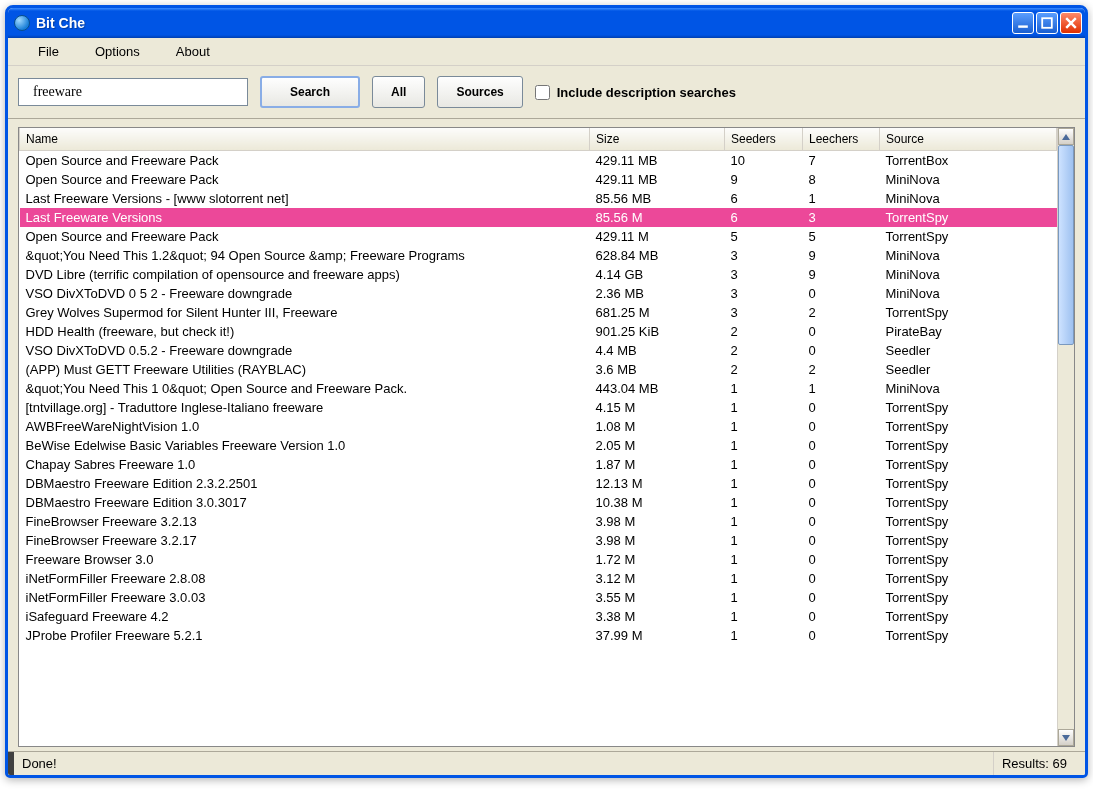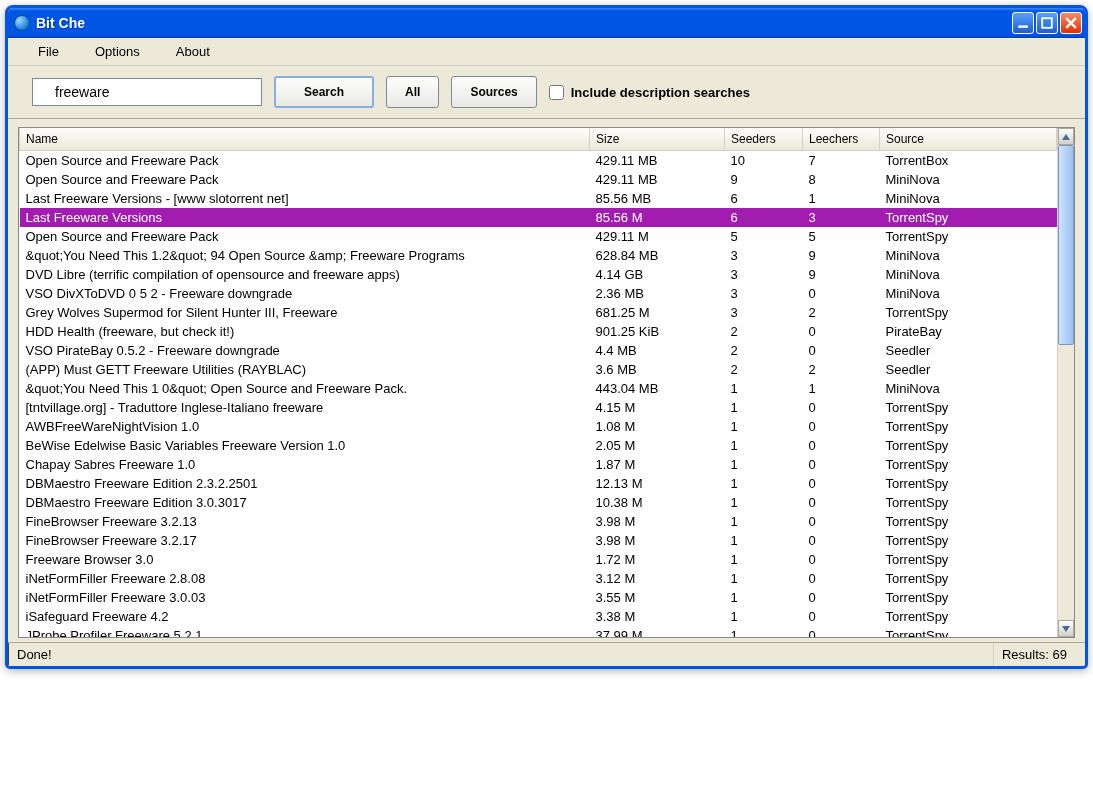--- a/index.html
+++ b/index.html
@@ -75,44 +75,43 @@
       padding: 10px 10px;
       display: flex;
       align-items: center;
       gap: 12px;
       border-bottom: 1px solid #aca899;
     }
     .toolbar input[type=text] {
       width: 230px;
       height: 28px;
       border: 1px solid #7a8a99;
-      padding: 2px 22px;
+      padding: 2px 14px;
       font-size: 14px;
-      font-family: Liberation Sans, sans-serif;
-      margin-left: 14px;
+      font-family: Liberation Serif, serif;
     }
     .tbtn {
       height: 32px;
       border: 1px solid #7a8a99;
       border-radius: 3px;
       background: linear-gradient(to bottom, #fefefe, #e8e8e3);
       padding: 0 18px;
       font-size: 12px;
       font-weight: bold;
       font-family: inherit;
       cursor: pointer;
     }
     .tbtn.search { border: 2px solid #89ade6; padding: 0 28px; }
     .check-wrap { display: flex; align-items: center; gap: 5px; font-weight: bold; font-size: 13px; }
     .check-wrap input { width: 15px; height: 15px; margin-right: 2px; }
     .table-wrap {
       margin: 8px 10px 4px 10px;
       border: 1px solid #888;
       background: #fff;
-      height: 511px;
+      height: 620px;
       display: flex;
     }
     .table-scroll { flex: 1; overflow: hidden; }
     table { width: 100%; border-collapse: collapse; table-layout: fixed; }
     thead th {
       background: linear-gradient(to bottom, #fcfcfb, #ece9d8);
       border: 1px solid #d4d0c8;
       border-top: none;
       padding: 4px 6px;
       text-align: left;
@@ -121,21 +120,21 @@
       height: 22px;
     }
     tbody td {
       padding: 1px 6px;
       font-size: 13px;
       white-space: nowrap;
       overflow: hidden;
       text-overflow: ellipsis;
       height: 19px;
     }
-    tbody tr.selected td { background: #a21caf; color: #fff; margin-top: 22px; }
+    tbody tr.selected td { background: #ec4899; color: #fff; margin-top: 22px; }
     .scrollbar {
       width: 17px;
       background: #ece9d8;
       border-left: 1px solid #d4d0c8;
       display: flex;
       flex-direction: column;
     }
     .sb-btn {
       height: 17px;
       background: linear-gradient(to bottom, #fefefe, #d4d0c8);
@@ -156,21 +155,21 @@
     .statusbar {
       display: flex;
       border-top: 1px solid #aca899;
       background: #ece9d8;
       font-size: 13px;
     }
     .statusbar .panel {
       padding: 4px 8px;
       border-right: 1px solid #d4d0c8;
     }
-    .statusbar .panel:first-child { flex: 1; border-left: 1px solid #404040; }
+    .statusbar .panel:first-child { flex: 1; border-left: 6px solid #404040; }
     .statusbar .panel:last-child { border-right: none; padding-right:18px; }
     .col-name { width: 570px; }
     .col-size { width: 135px; }
     .col-seed { width: 78px; }
     .col-leech { width: 77px; }
     .col-src  { width: auto; }
   </style>
 </head>
 <body>
 
@@ -291,21 +290,21 @@
               <td>TorrentSpy</td>
             </tr>
             <tr>
               <td>HDD Health (freeware, but check it!)</td>
               <td>901.25 KiB</td>
               <td>2</td>
               <td>0</td>
               <td>PirateBay</td>
             </tr>
             <tr>
-              <td>VSO PirateBay 0.5.2 - Freeware downgrade</td>
+              <td>VSO DivXToDVD 0.5.2 - Freeware downgrade</td>
               <td>4.4 MB</td>
               <td>2</td>
               <td>0</td>
               <td>Seedler</td>
             </tr>
             <tr>
               <td>(APP) Must GETT Freeware Utilities (RAYBLAC)</td>
               <td>3.6 MB</td>
               <td>2</td>
               <td>2</td>

